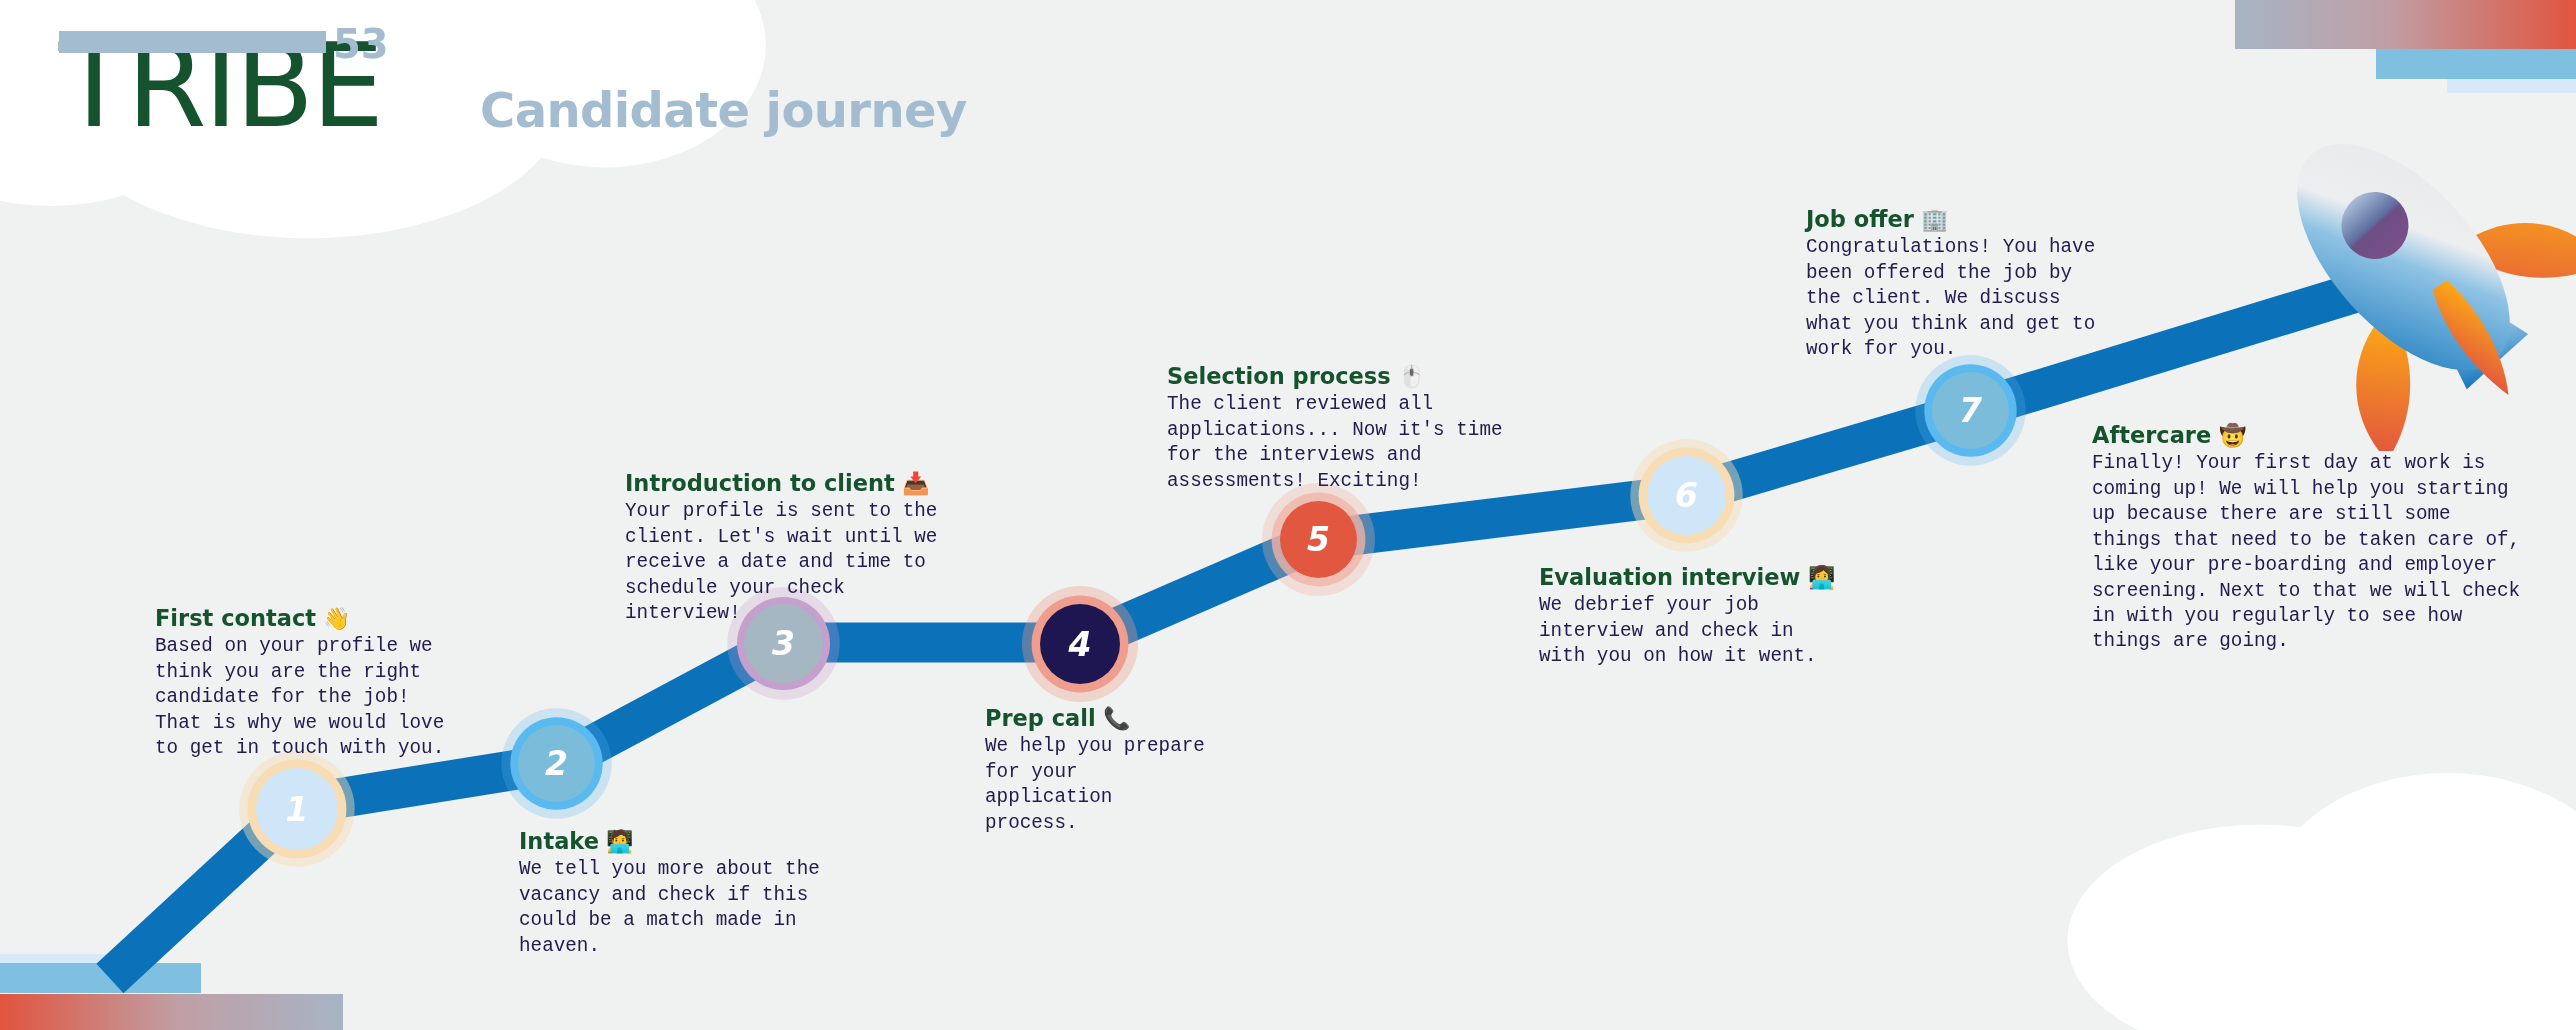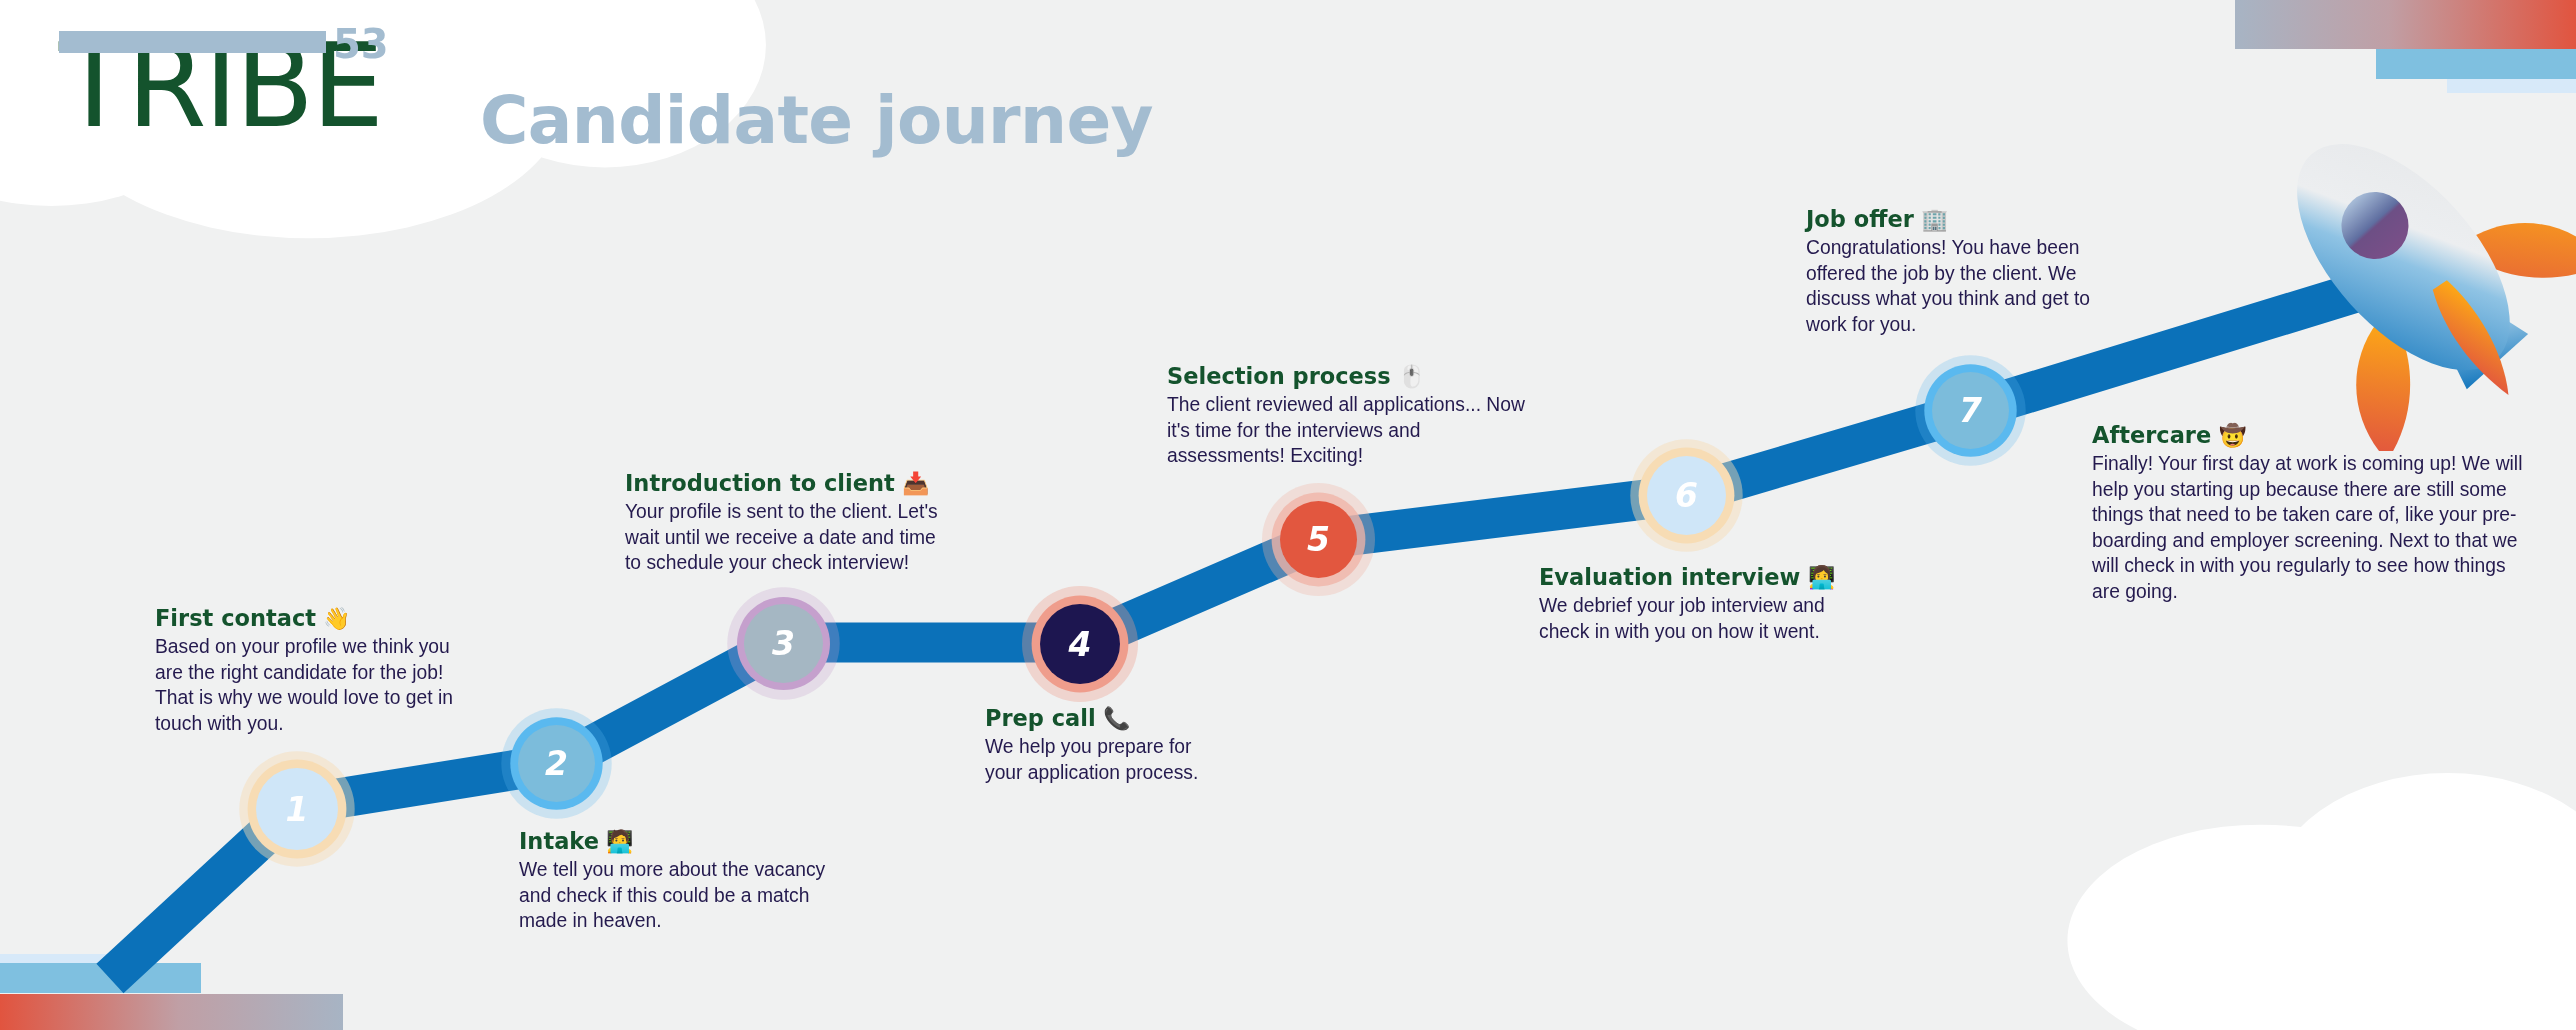--- a/index.html
+++ b/index.html
@@ -35,21 +35,21 @@
   }
   .logo-bar { position:absolute; left:0; top:-7.7px; width:267px; height:22px; background:#a3bcd0; }
   .logo-sup {
     position:absolute; left:274px; top:-18px;
     font-family:"DejaVu Sans", sans-serif;
     font-weight:bold; font-size:40px; color:#a3bcd0;
   }
   #page-title {
     position:absolute; left:480px; top:82px;
     font-family:"DejaVu Sans", sans-serif;
-    font-weight:bold; font-size:66px; color:#a3bcd0;
+    font-weight:bold; font-size:48px; color:#a3bcd0;
     letter-spacing:-0.6px; white-space:nowrap;
   }
 
   
   #path-svg { position:absolute; left:0; top:0; width:2576px; height:1030px; }
 
   .node { position:absolute; border-radius:50%;
           display:flex; align-items:center; justify-content:center; }
   .node-num {
     font-family:"DejaVu Sans", sans-serif;
@@ -59,21 +59,21 @@
 
   
   .step { position:absolute; }
   .step h3 {
     font-family:"DejaVu Sans", sans-serif;
     font-weight:bold; font-size:22.5px; color:#14532d;
     margin-bottom:3.2px; white-space:nowrap;
   }
   .step h3 .emj { font-size:22px; font-weight:normal; font-style:normal; }
   .step p {
-    font-family:Liberation Sans, sans-serif;
+    font-family:Liberation Mono, monospace;
     font-size:19.3px; line-height:1.32; color:#241a4e;
   }
 </style>
 </head>
 <body>
 
 <div id="stage">
 
   <div class="bar tr-grad"></div>
   <div class="bar tr-mid"></div>

